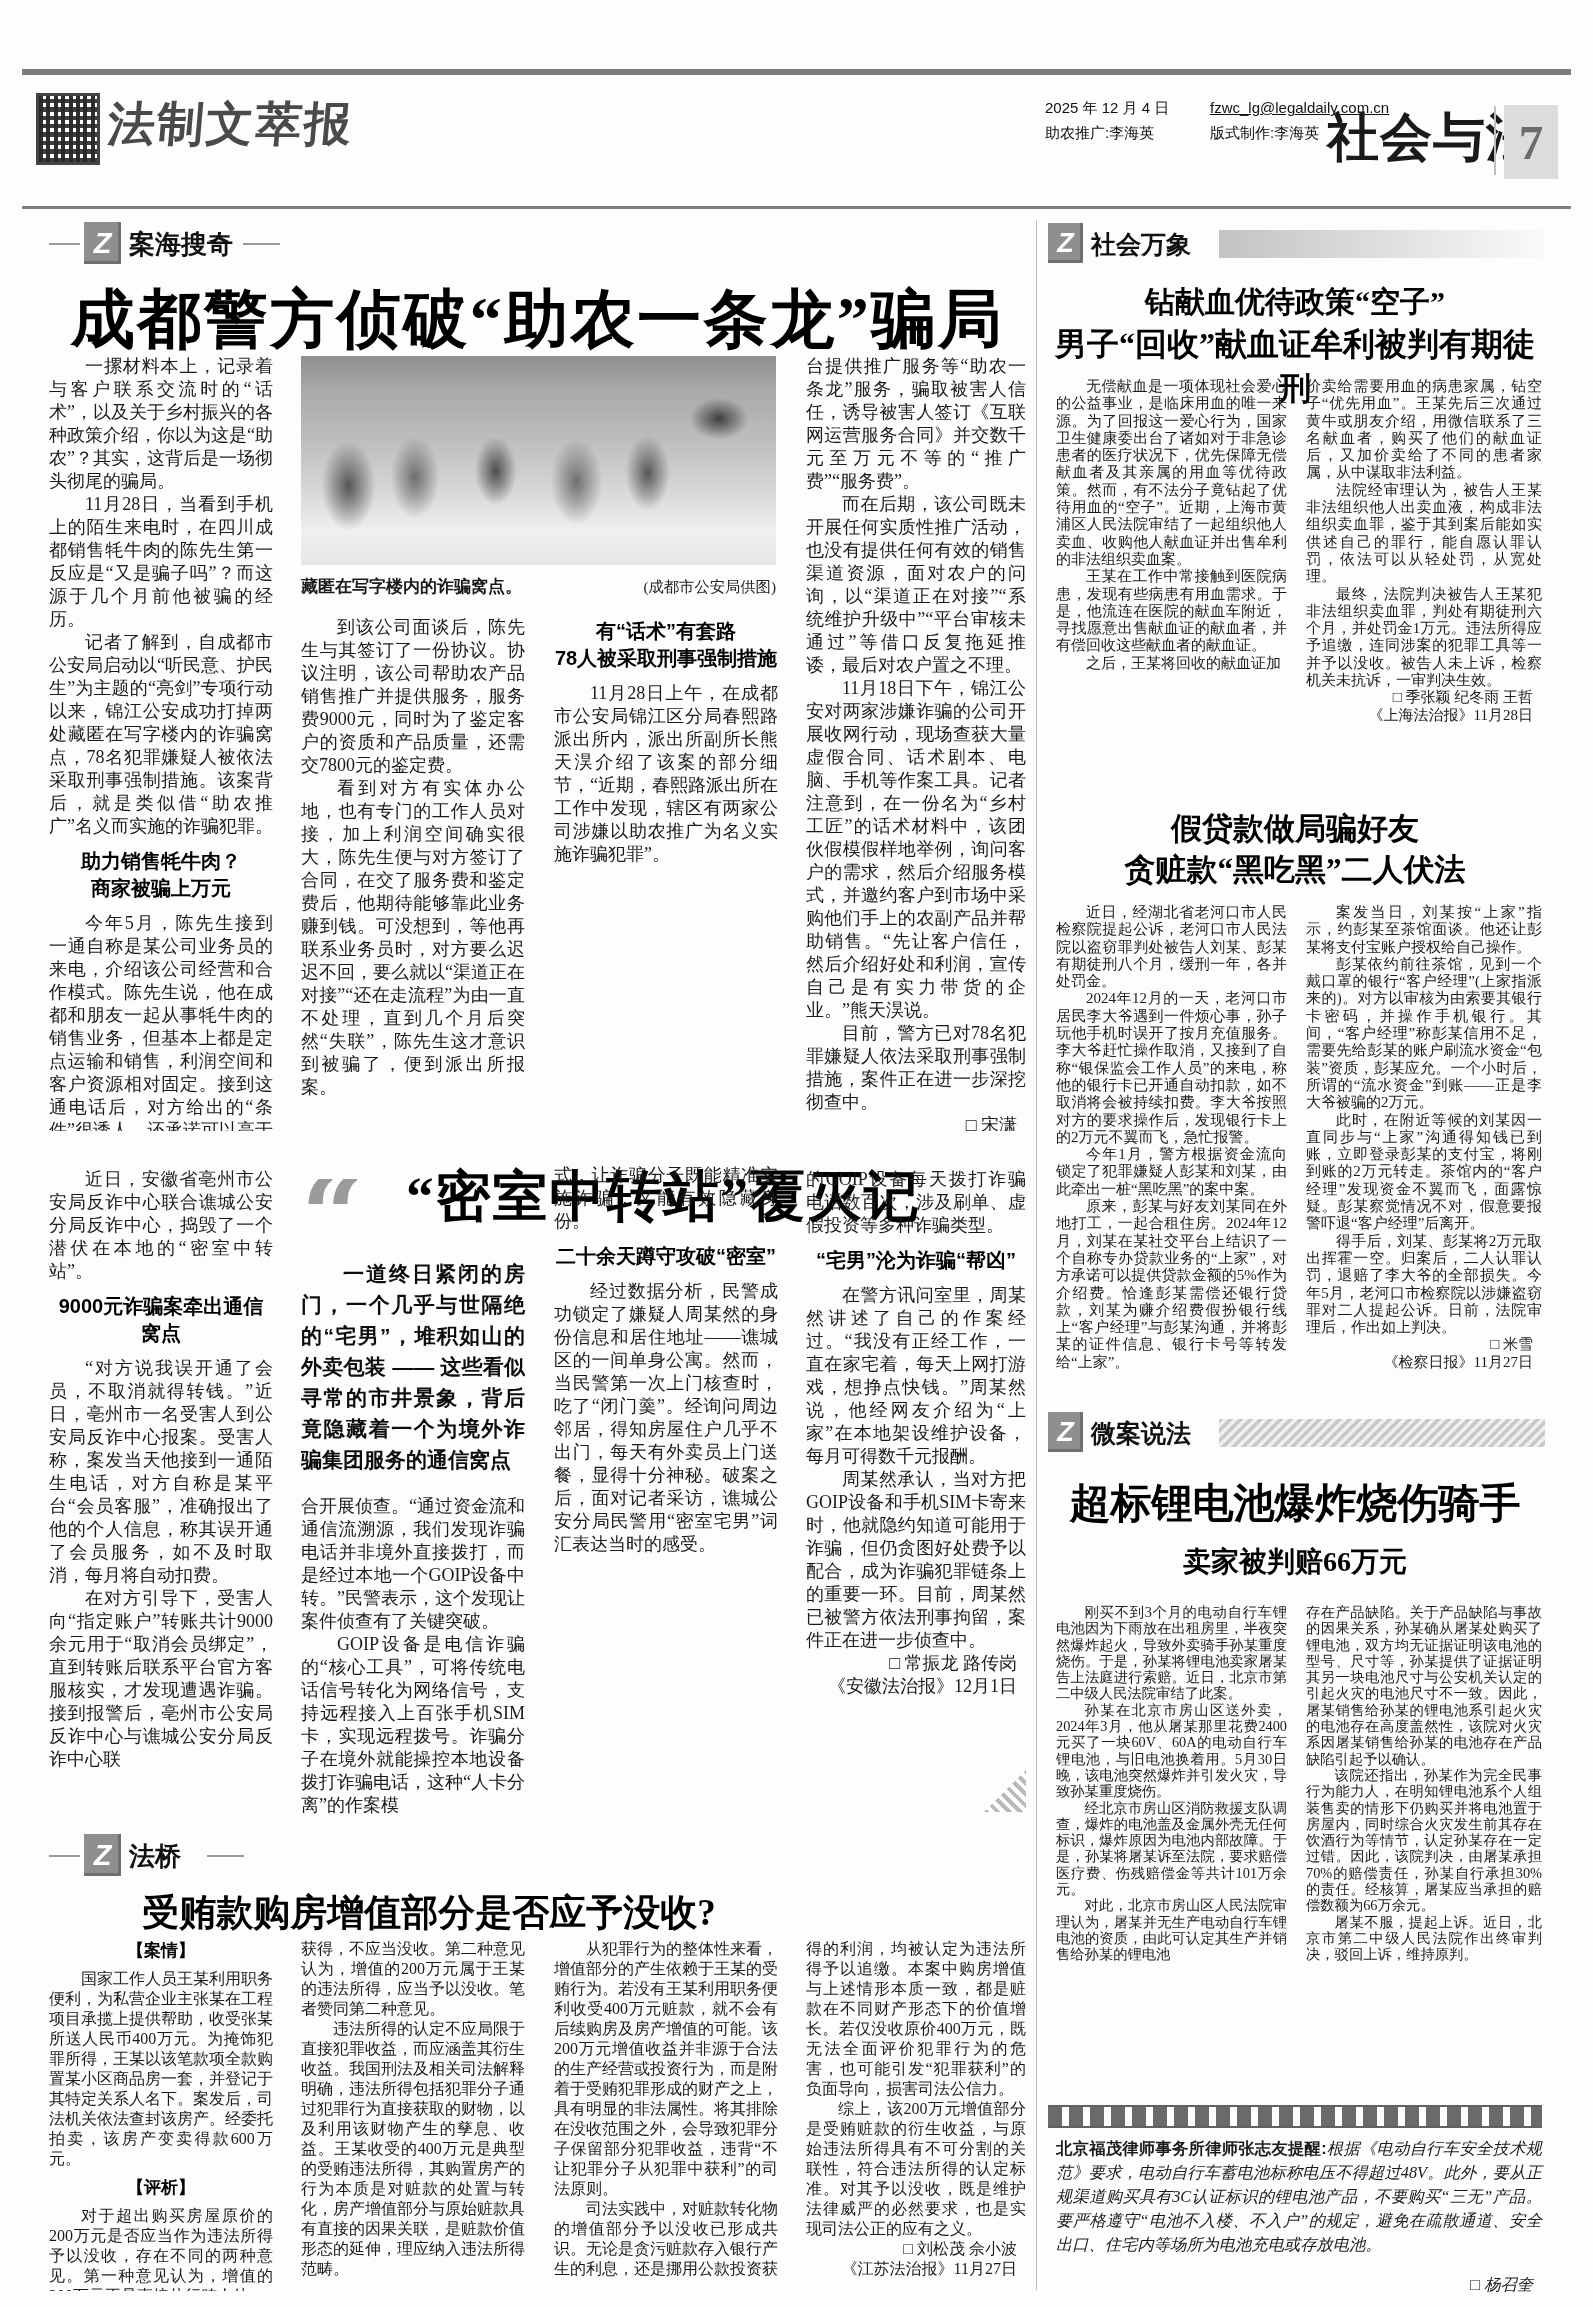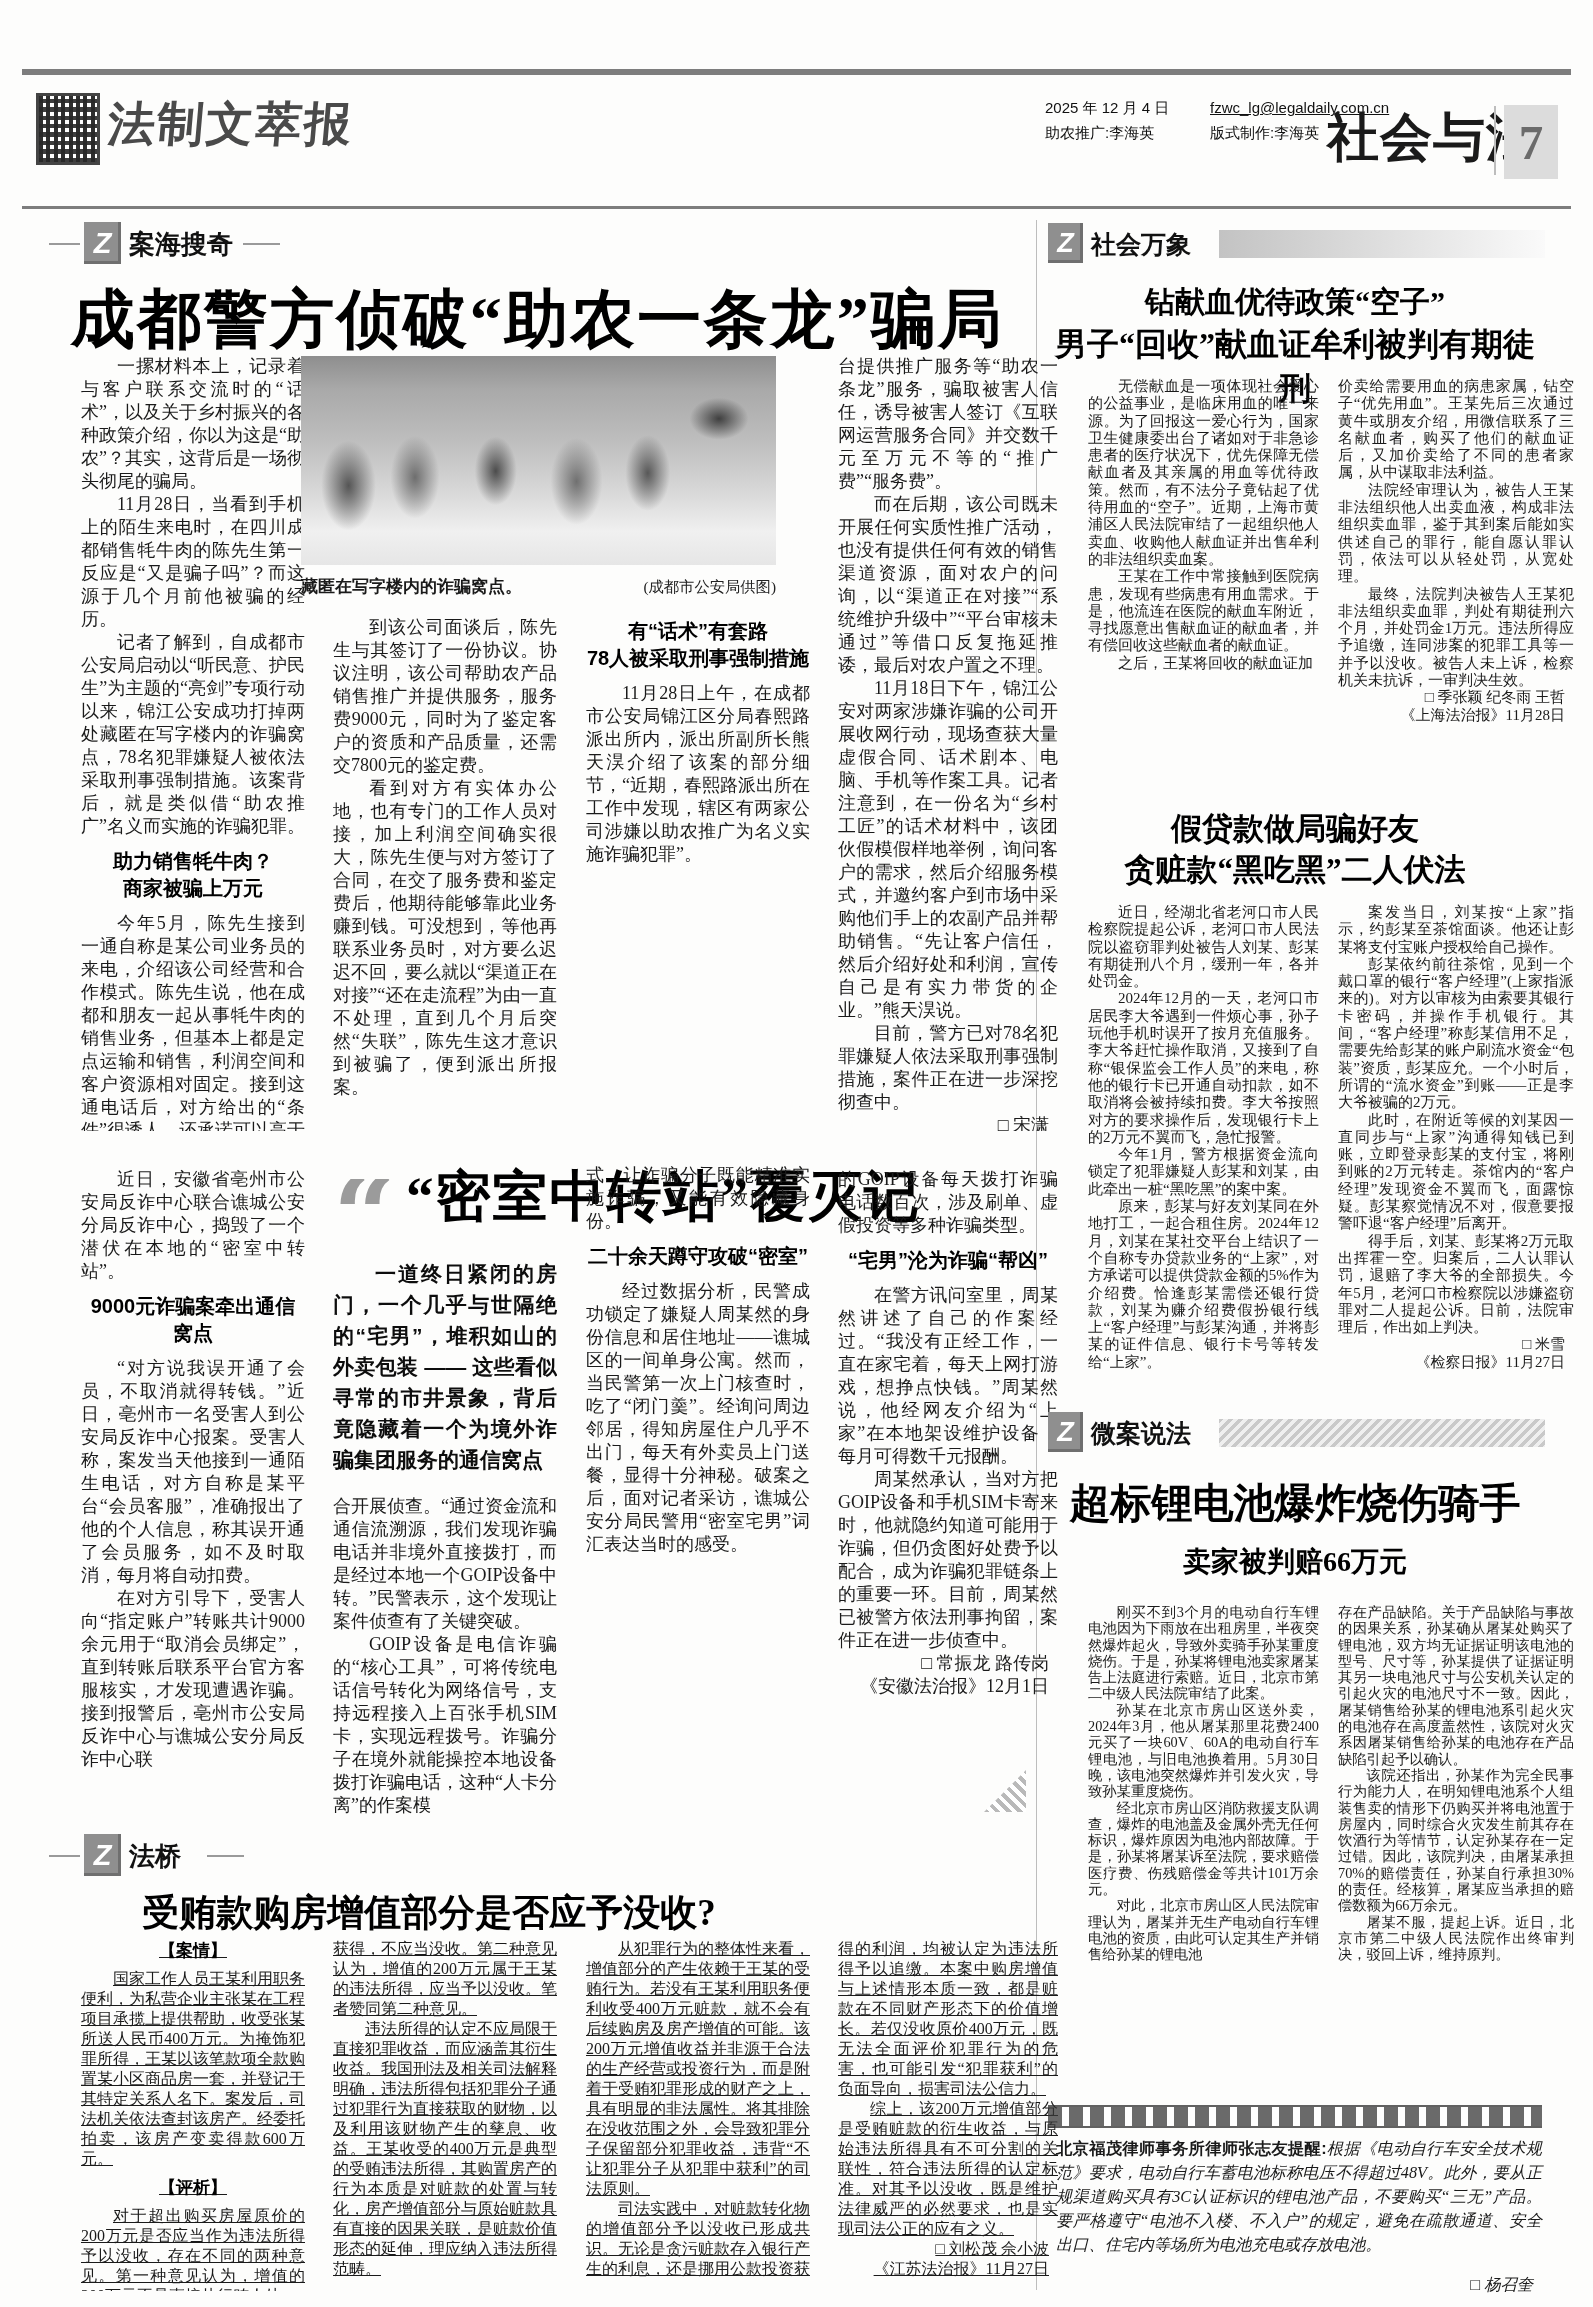--- a/index.html
+++ b/index.html
@@ -6,27 +6,27 @@
   body{width:1593px;height:2307px;position:relative;background:#fdfdfc;font-family:"Liberation Serif",serif;color:#1a1a1a;}
   .abs{position:absolute;}
   .sans{font-family:"Liberation Sans",sans-serif;}
   .bar{background:#7d7d7d;}
   .zbox{background:#8f8f8f;color:#fff;display:flex;align-items:center;justify-content:center;
         font-family:"Liberation Sans",sans-serif;font-weight:bold;font-style:italic;
         box-shadow:inset -3px -3px 0 #6f6f6f;}
   .kicklabel{font-family:Liberation Mono, monospace;font-weight:bold;color:#111;}
   .stub{background:#9a9a9a;height:2px;}
   .htitle{font-weight:bold;text-align:center;color:#000;}
-  .col{position:absolute;overflow:hidden;text-align:justify;margin-left:32px;}
+  .col{position:absolute;overflow:hidden;text-align:justify;}
   .col p{margin:0;}
   .para{text-indent:2em;}
   .cont{text-indent:0;}
   .sigline{text-align:right;text-indent:0;padding-right:9px;}
   .leftbody{font-size:18px;line-height:23px;}
-  .botbody{font-size:16px;line-height:20px;text-decoration:underline;}
+  .botbody{font-size:16px;line-height:20px;}
   .rightbody{font-size:15px;line-height:17.3px;}
   .rb29{font-size:14.3px;line-height:16.3px;}
   .subhead{font-family:"Liberation Sans",sans-serif;font-weight:bold;text-align:center;
            font-size:20px;line-height:27px;margin:10px 0;text-indent:0;color:#000;}
   .subhead-sm{font-family:"Liberation Sans",sans-serif;font-weight:bold;text-align:center;
            font-size:17px;line-height:23px;margin:7px 0;text-indent:0;color:#000;}
   .photo{background:
       radial-gradient(ellipse 39px 64px at 10% 62%, #555 0%, rgba(85,85,85,0) 70%),
       radial-gradient(ellipse 35px 59px at 24% 58%, #6e6e6e 0%, rgba(110,110,110,0) 70%),
       radial-gradient(ellipse 30px 49px at 41% 55%, #4c4c4c 0%, rgba(76,76,76,0) 70%),

